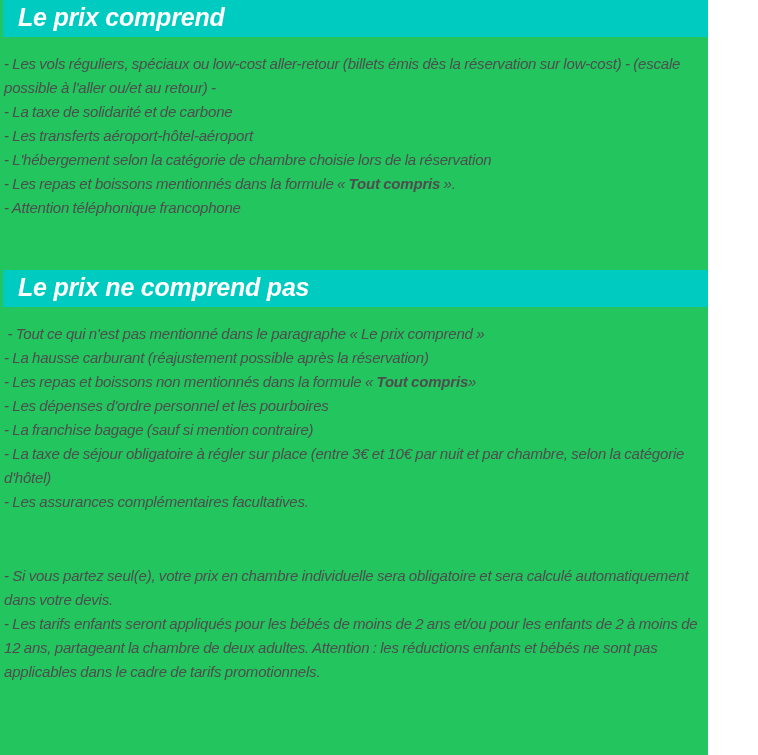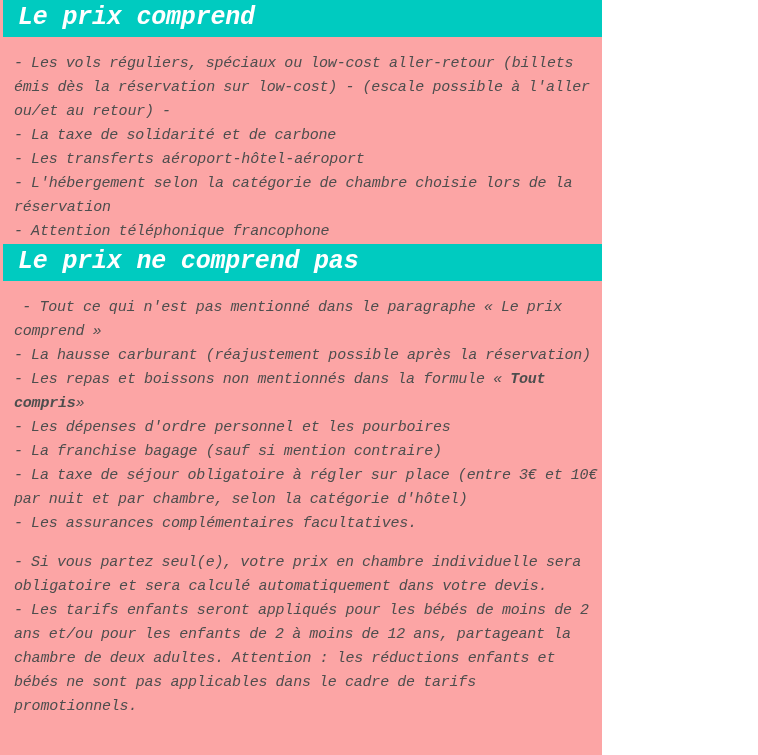--- a/index.html
+++ b/index.html
@@ -1,45 +1,45 @@
 <!DOCTYPE html>
 <html style="--accent: #00CBC0; --header-text: #FFFFFF; --body-text: #4E4E4E;"><head>
 <meta charset="utf-8">
 <style>
   html, body { margin: 0; padding: 0; background: #ffffff; }
   .page {
-    width: 602px;
+    width: 708px;
     height: 755px;
     overflow: hidden;
-    background: #fca5a5;
-    font-family: Liberation Mono, monospace;
+    background: #22c55e;
+    font-family: Liberation Sans, sans-serif;
     box-sizing: border-box;
   }
   .section { }
-  .section + .section { }
+  .section + .section { margin-top: 50px; }
   .bar {
     background: var(--accent, #00CBC0);
     height: 37px;
     margin-left: 3px;
     display: flex;
     align-items: center;
   }
   .bar-title {
     margin: 0 0 2px 15px;
     color: var(--header-text, #ffffff);
     font-style: italic;
     font-weight: bold;
     font-size: 25px;
     letter-spacing: -0.2px;
     font-stretch: condensed;
     white-space: nowrap;
   }
   .body {
     margin-top: 15px;
-    padding: 0 3px 0 14px;
+    padding: 0 3px 0 4px;
   }
   .item {
     margin: 0;
     font-style: italic;
     font-size: 15px;
     line-height: 24px;
     color: var(--body-text, #4E4E4E);
     letter-spacing: -0.2px;
     word-spacing: -0.5px;
     font-stretch: condensed;
@@ -54,20 +54,21 @@
   <div class="sections">
   <section class="section">
     <header class="bar">
       <h2 class="bar-title">Le prix comprend</h2>
     </header>
     <div class="body">
           <p class="item"><span>- Les vols réguliers, spéciaux ou low-cost aller-retour (billets émis dès la réservation sur low-cost) - (escale possible à l'aller ou/et au retour) -</span></p>
           <p class="item"><span>- La taxe de solidarité et de carbone</span></p>
           <p class="item"><span>- Les transferts aéroport-hôtel-aéroport</span></p>
           <p class="item"><span>- L'hébergement selon la catégorie de chambre choisie lors de la réservation</span></p>
+          <p class="item"><span>- Les repas et boissons mentionnés dans la formule « </span><span class="bold">Tout compris</span><span> ».</span></p>
           <p class="item"><span>- Attention téléphonique francophone</span></p>
         </div>
   </section>
 
   <section class="section">
     <header class="bar">
       <h2 class="bar-title">Le prix ne comprend pas</h2>
     </header>
     <div class="body">
           <p class="item"><span> - Tout ce qui n'est pas mentionné dans le paragraphe « Le prix comprend »</span></p>

